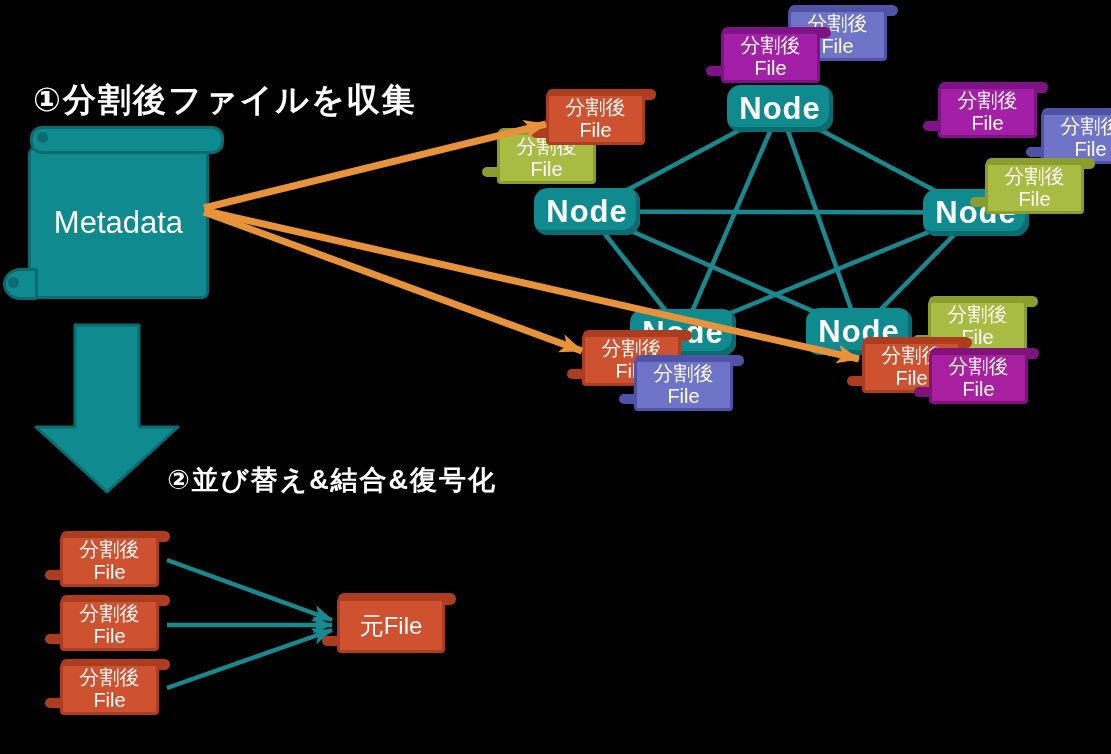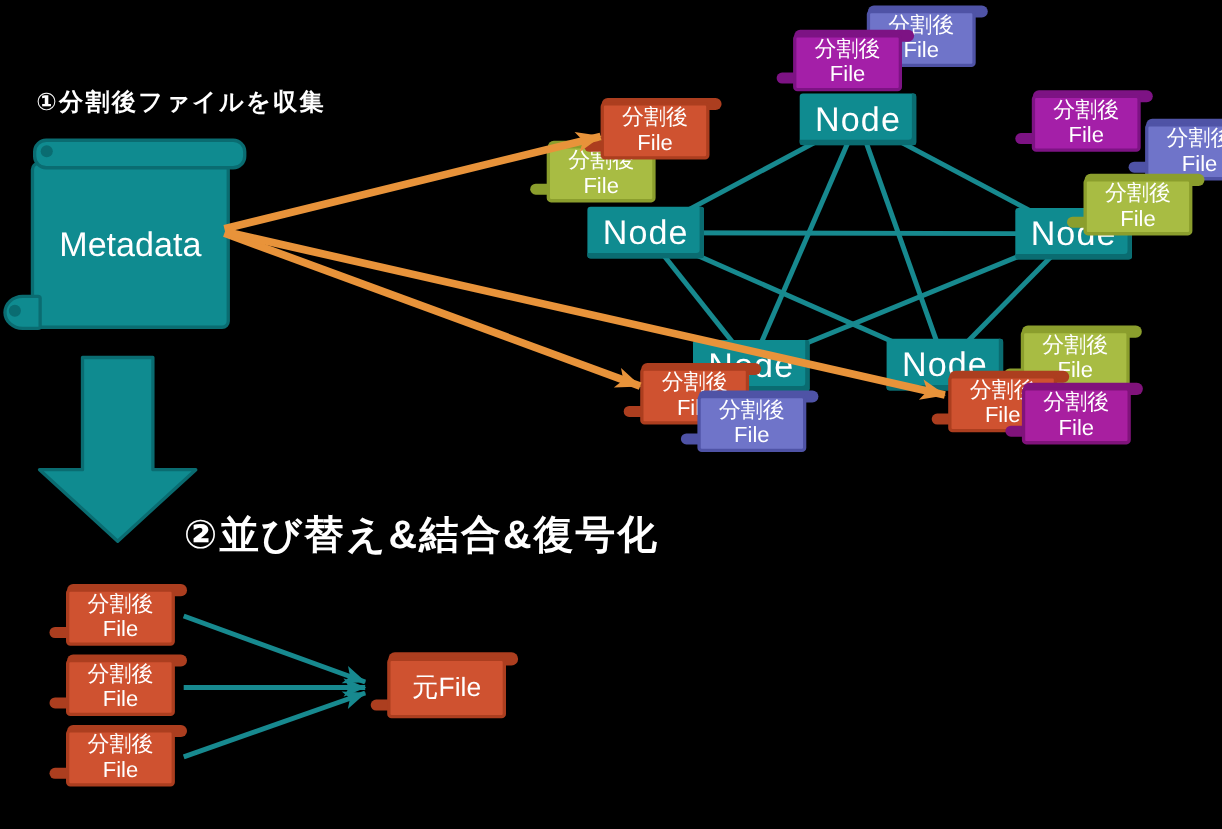--- a/index.html
+++ b/index.html
@@ -5,39 +5,40 @@
   html,body{margin:0;padding:0;background:#000;}
   #stage{
     position:relative;width:1111px;height:754px;overflow:hidden;
     background:var(--bg,#000);
     font-family:"Liberation Sans","DejaVu Sans",sans-serif;
   }
   svg.layer{position:absolute;left:0;top:0;}
   #mesh-svg{z-index:0;}
   #arrow-svg{z-index:40;}
   .node{
-    position:absolute;width:106px;height:47px;border-radius:3px;
+    position:absolute;width:106px;height:47px;border-radius:14px;
     display:flex;align-items:center;justify-content:center;
     color:#fff;font-size:31px;letter-spacing:1px;
     background:var(--teal);box-shadow:inset -4px -5px 0 var(--teal-dark);
     z-index:2;
+    font-weight:bold;
   }
   .ftag{position:absolute;width:104px;height:56px;}
   .ftag .bar{position:absolute;left:1px;top:0;right:-6px;height:11px;border-radius:6px;}
   .ftag .tab{position:absolute;left:-15px;bottom:7px;width:22px;height:10px;border-radius:6px 0 0 6px;}
   .ftag .body{
     position:absolute;left:0;top:4px;right:5px;bottom:0;border-radius:4px;
     border:3px solid;display:flex;flex-direction:column;align-items:center;justify-content:center;
     color:#fff;font-size:20px;line-height:23px;white-space:nowrap;
   }
   .ftag.big{width:113px;height:60px;z-index:5;}
   .ftag.big .bar{height:12px;}
   .ftag.big .body{top:5px;font-size:24px;line-height:26px;}
   .slabel{
-    position:absolute;color:#fff;font-weight:bold;font-size:36px;
+    position:absolute;color:#fff;font-weight:bold;font-size:27px;
     letter-spacing:2px;white-space:nowrap;z-index:50;
   }
   
   .scroll-bar{
     position:absolute;left:30px;top:126px;width:188px;height:22px;
     background:var(--teal);border:3px solid var(--teal-dark);border-radius:12px;z-index:3;
   }
   .scroll-bar::after{
     content:"";position:absolute;left:4px;top:3px;width:11px;height:11px;border-radius:50%;
     background:var(--teal-dark);
@@ -72,21 +73,21 @@
       <line x1="976" y1="212.5" x2="683" y2="332.5" stroke="#17898F" stroke-width="4.5"></line>
       <line x1="976" y1="212.5" x2="859" y2="331.5" stroke="#17898F" stroke-width="4.5"></line>
     </svg>
 
   <div>
     <div class="scroll-bar"></div>
     <div class="scroll-body">Metadata</div>
     <div class="scroll-curl"></div>
   </div>
 
-  <div class="slabel" id="lbl-step1" style="font-size: 22px; left: 33px; top: 78px;">①分割後ファイルを収集</div>
+  <div class="slabel" id="lbl-step1" style="font-size: 33px; left: 33px; top: 78px;">①分割後ファイルを収集</div>
   <div class="slabel" id="lbl-step2" style="left: 167px; top: 462px;">②並び替え&amp;結合&amp;復号化</div>
 
   <svg id="arrow-svg" class="layer" width="1111" height="754">
     <defs>
       <marker id="mh-o" viewBox="0 0 12 10" refX="11" refY="5" markerWidth="3.6" markerHeight="3.2" orient="auto-start-reverse">
         <path d="M0.5,0.5 L11.5,5 L0.5,9.5 L3.2,5 Z" fill="#E8933A"></path>
       </marker>
       <marker id="mh-t" viewBox="0 0 12 10" refX="11" refY="5" markerWidth="5" markerHeight="4.4" orient="auto-start-reverse">
         <path d="M0.5,0.5 L11.5,5 L0.5,9.5 L3.2,5 Z" fill="#17898F"></path>
       </marker>
@@ -228,20 +229,20 @@
     </div>
   </div>
     <div class="ftag" style="left: 60px; top: 659px;">
     <div class="bar" style="background: rgb(172, 62, 31);"></div>
     <div class="tab" style="background: rgb(172, 62, 31);"></div>
     <div class="body" style="background: rgb(207, 82, 48); border-color: rgb(172, 62, 31);">
       <span>分割後</span>
       <span>File</span>
     </div>
   </div>
-    <div class="ftag big" style="left: 352px; top: 593px; text-align: right;">
+    <div class="ftag big" style="left: 337px; top: 593px; text-align: right;">
     <div class="bar" style="background: rgb(172, 62, 31);"></div>
     <div class="tab" style="background: rgb(172, 62, 31);"></div>
     <div class="body" style="background: rgb(207, 82, 48); border-color: rgb(172, 62, 31);">
         <span>元File</span>
       </div>
   </div>
   </div>
 
 </body></html>

